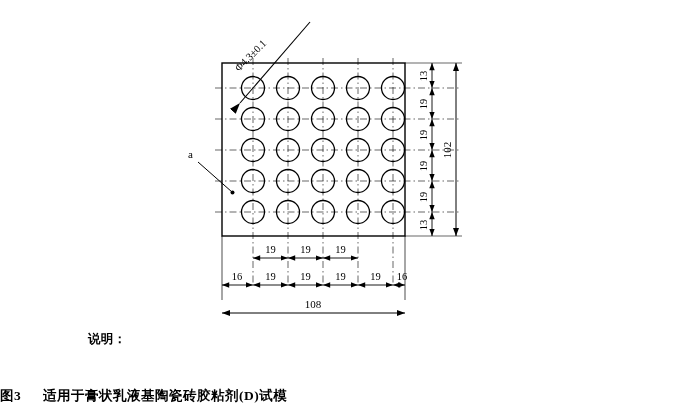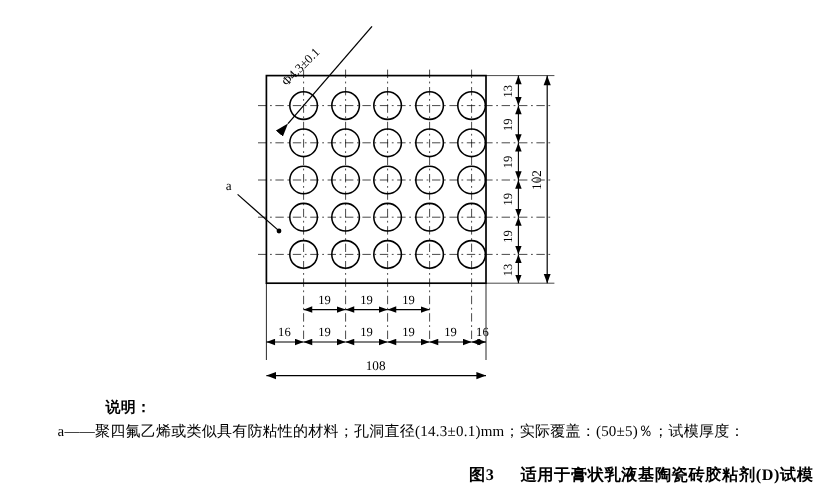--- a/index.html
+++ b/index.html
@@ -17,21 +17,21 @@
     position:absolute;
     font-size:12.5px;
     line-height:1.5;
     letter-spacing:0.2px;
   }
   .note-title{left:72px;top:330px;font-weight:700;margin-left:16px;}
   .note-l1{left:48px;top:350px;}
   .note-l2{left:18px;top:369px;}
   .caption{
     position:absolute;left:0;top:387px;width:678px;
-    text-align:right;font-size:13.5px;font-weight:700;
+    text-align:left;font-size:13.5px;font-weight:700;
     letter-spacing:0.5px;
   }
   .cap-inner{display:inline-block;}
   .cap-gap{display:inline-block;width:14px;}
   text{font-family:"Liberation Serif", serif;}
 </style>
 </head>
 <body>
 
 <div id="stage">
@@ -161,21 +161,20 @@
       <line x1="405" y1="236" x2="462" y2="236" stroke="#000" stroke-width="0.6"></line>
     </g>
 
     <g>
       <line x1="456" y1="63" x2="456" y2="236" stroke="#000" stroke-width="1" marker-start="url(#arrStart)" marker-end="url(#arrEnd)"></line>
       <text x="451" y="150" font-size="11" text-anchor="middle" transform="rotate(-90 451 150)">102</text>
     </g>
   </svg>
 
   <div class="note note-title">说明：</div>
-  <div class="note note-l1">a——聚四氟乙烯或类似具有防粘性的材料；孔洞直径(14.3±0.1)mm；实际覆盖：(50±5)％；试模厚度：</div>
 
   <div class="caption">
     <span class="cap-inner">图3</span>
     <span class="cap-gap"></span>
     <span class="cap-inner">适用于膏状乳液基陶瓷砖胶粘剂(D)试模</span>
   </div>
 
 </div>
 
 </body></html>

